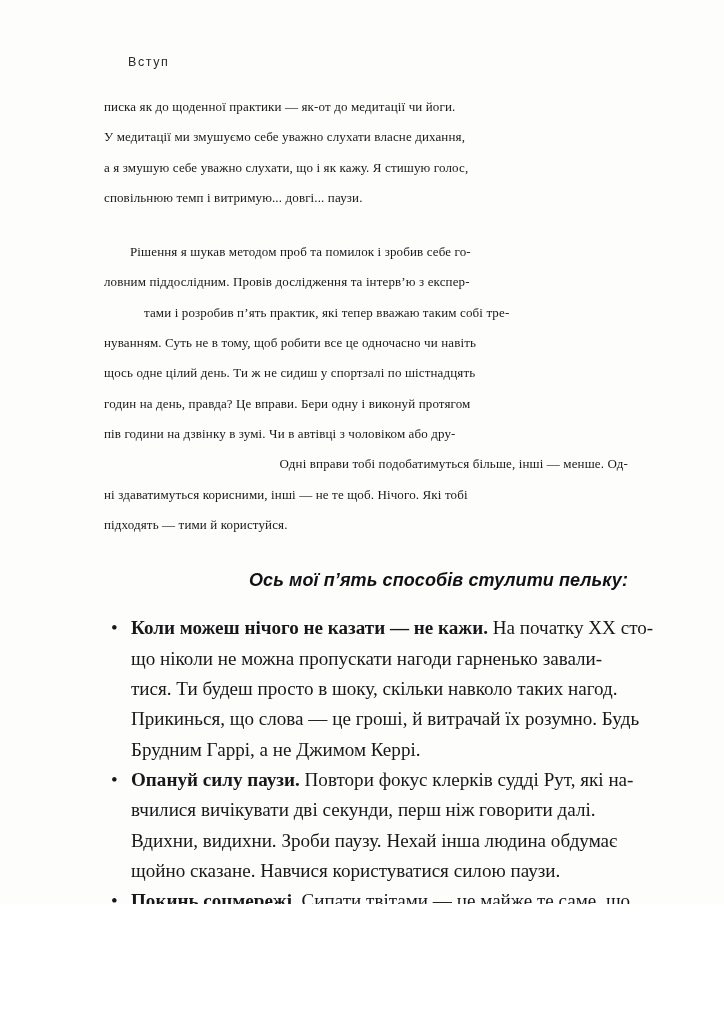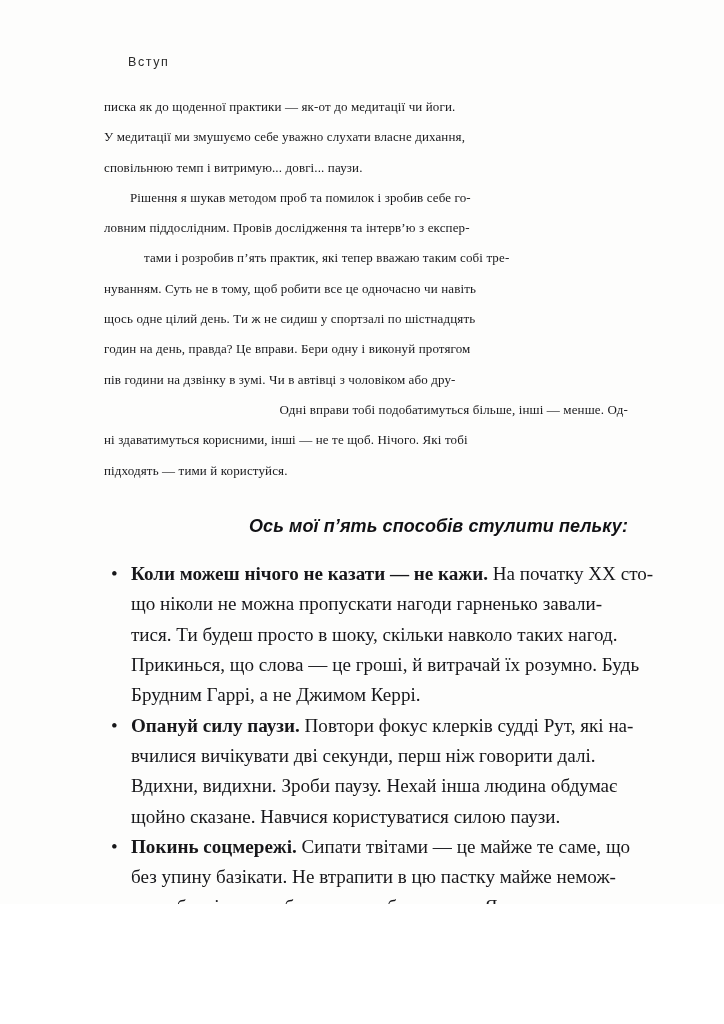--- a/index.html
+++ b/index.html
@@ -111,24 +111,25 @@
 
 <div class="page">
 
   <div class="running-head">Вступ</div>
 
   <div class="content">
 
     <p class="body-par" id="par-0">
         <span class="ln" style="display: block;">писка як до щоденної практики — як-от до медитації чи йоги.</span>
         <span class="ln" style="display: block;">У медитації ми змушуємо себе уважно слухати власне дихання,</span>
+        <span class="ln" style="display: block;">а я змушую себе уважно слухати, що і як кажу. Я стишую голос,</span>
         <span class="ln" style="display: block;">сповільнюю темп і витримую... довгі... паузи.</span>
       </p>
     <p class="body-par" id="par-1">
-        <span class="ln" style="display: block;"><span class="indent"></span>Рішення я шукав методом проб та помилок і зробив себе го-</span>
+        <span class="ln" style="display: block; margin-top: 24px;"><span class="indent"></span>Рішення я шукав методом проб та помилок і зробив себе го-</span>
         <span class="ln" style="display: block;">ловним піддослідним. Провів дослідження та інтерв’ю з експер-</span>
         <span class="ln" style="display: block; margin-left: 40px;">тами і розробив п’ять практик, які тепер вважаю таким собі тре-</span>
         <span class="ln" style="display: block;">нуванням. Суть не в тому, щоб робити все це одночасно чи навіть</span>
         <span class="ln" style="display: block;">щось одне цілий день. Ти ж не сидиш у спортзалі по шістнадцять</span>
         <span class="ln" style="display: block;">годин на день, правда? Це вправи. Бери одну і виконуй протягом</span>
         <span class="ln" style="display: block;">пів години на дзвінку в зумі. Чи в автівці з чоловіком або дру-</span>
       </p>
     <p class="body-par" id="par-2">
         <span class="ln" style="display: block; text-align: right;"><span class="indent"></span>Одні вправи тобі подобатимуться більше, інші — менше. Од-</span>
         <span class="ln" style="display: block;">ні здаватимуться корисними, інші — не те щоб. Нічого. Які тобі</span>

